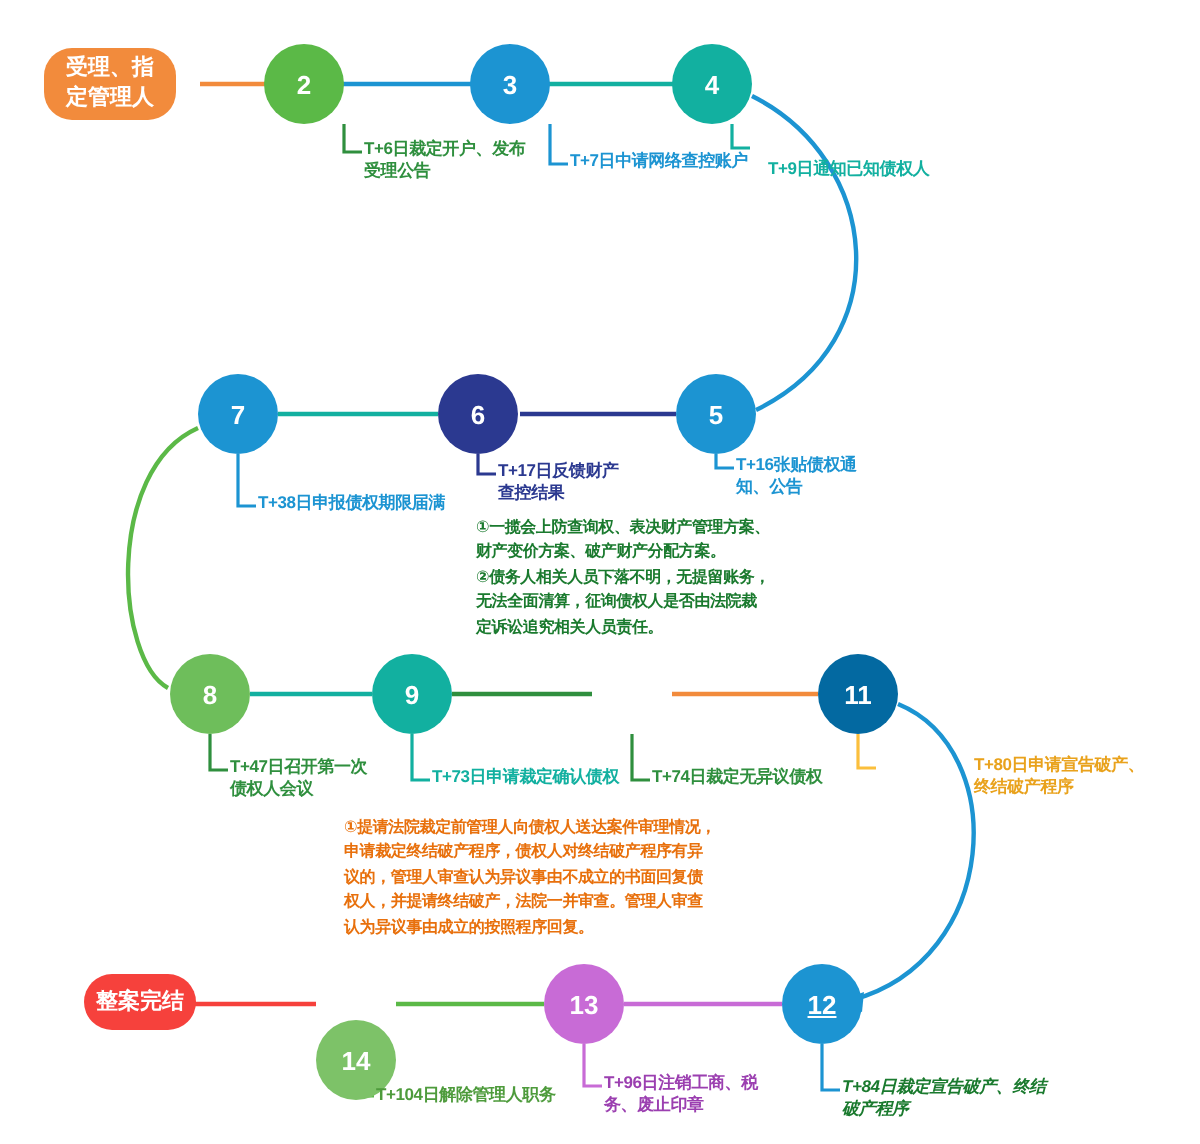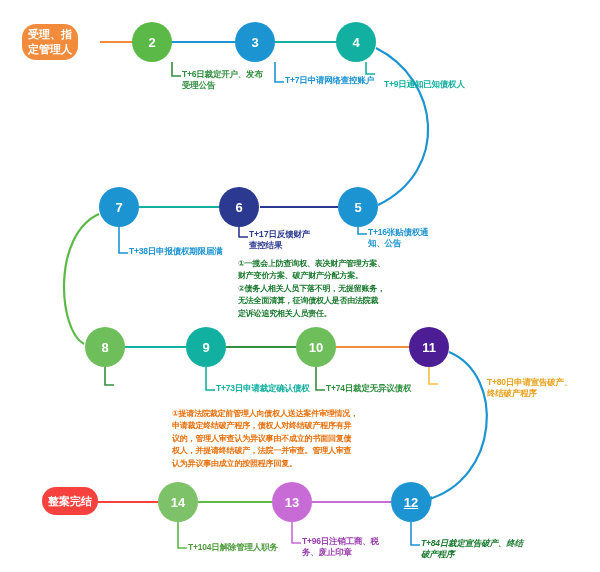--- a/index.html
+++ b/index.html
@@ -72,21 +72,21 @@
     <polyline points="119,227 119,253 128,253" fill="none" stroke="#1C94D2" stroke-width="1.6"></polyline>
     <polyline points="105,367 105,385 114,385" fill="none" stroke="#2F8F3E" stroke-width="1.6"></polyline>
     <polyline points="206,367 206,390 215,390" fill="none" stroke="#12B0A0" stroke-width="1.6"></polyline>
     <polyline points="316,367 316,390 325,390" fill="none" stroke="#2F8F3E" stroke-width="1.6"></polyline>
     <polyline points="429,367 429,384 438,384" fill="none" stroke="#FBBF3C" stroke-width="1.6"></polyline>
     <polyline points="411,522 411,545 420,545" fill="none" stroke="#1C94D2" stroke-width="1.6"></polyline>
     <polyline points="292,522 292,543 301,543" fill="none" stroke="#C86BD6" stroke-width="1.6"></polyline>
     <polyline points="178,522 178,548 187,548" fill="none" stroke="#5BB947" stroke-width="1.6"></polyline>
   </svg>
 
-  <div class="pill" style="left:22px;top:24px;width:56px;height:36px;background:#F28B3C;">
+  <div class="pill" style="left:22px;top:24px;width:66px;height:36px;background:#F28B3C;">
     <span>受理、指定管理人</span>
   </div>
 
   <div class="node" style="left:132px;top:22px;width:40px;height:40px;background:#5BB947;">
     <span>2</span>
   </div>
   <div class="node" style="left:235px;top:22px;width:40px;height:40px;background:#1C94D2;">
     <span>3</span>
   </div>
   <div class="node" style="left:336px;top:22px;width:40px;height:40px;background:#12B0A0;">
@@ -102,49 +102,47 @@
   <div class="node" style="left:99px;top:187px;width:40px;height:40px;background:#1C94D2;">
     <span>7</span>
   </div>
 
   <div class="node" style="left:85px;top:327px;width:40px;height:40px;background:#6EBE5B;">
     <span>8</span>
   </div>
   <div class="node" style="left:186px;top:327px;width:40px;height:40px;background:#12B0A0;">
     <span>9</span>
   </div>
-  <div class="node" style="left:296px;top:327px;width:40px;height:40px;background:#6EBE5B;">
-    <span>10</span>
-  </div>
-  <div class="node" style="left:409px;top:327px;width:40px;height:40px;background:#4c1d95;">
+  <div class="node" style="left:409px;top:327px;width:40px;height:40px;background:#0369a1;">
     <span>11</span>
   </div>
 
   <div class="node" style="left:391px;top:482px;width:40px;height:40px;background:#1C94D2;text-decoration:underline;">
     <span>12</span>
   </div>
   <div class="node" style="left:272px;top:482px;width:40px;height:40px;background:#C86BD6;">
     <span>13</span>
   </div>
-  <div class="node" style="left:158px;top:482px;width:40px;height:40px;background:#7DC268;">
+  <div class="node" style="left:158px;top:510px;width:40px;height:40px;background:#7DC268;">
     <span>14</span>
   </div>
 
   <div class="pill" style="left:42px;top:487px;width:56px;height:28px;background:#F6413C;">
     <span>整案完结</span>
   </div>
 
   <div class="stepcap" style="left:182px;top:69px;width:84px;color:#2F8F3E;">T+6日裁定开户、发布受理公告</div>
   <div class="stepcap" style="left:285px;top:75px;width:96px;color:#1C94D2;">T+7日中请网络查控账户</div>
   <div class="stepcap" style="left:384px;top:67px;width:110px;color:#12B0A0;margin-top:12px;">T+9日通知已知债权人</div>
 
   <div class="stepcap" style="left:368px;top:227px;width:76px;color:#1C94D2;">T+16张贴债权通知、公告</div>
-  <div class="stepcap" style="left:249px;top:230px;width:66px;color:#2B3990;font-family:Liberation Mono, monospace;">T+17日反馈财产查控结果</div>
+  <div class="stepcap" style="left:249px;top:230px;width:66px;color:#2B3990;">T+17日反馈财产查控结果</div>
   <div class="stepcap" style="left:129px;top:246px;width:110px;color:#1C94D2;">T+38日申报债权期限届满</div>
 
+  <div class="stepcap" style="left:115px;top:378px;width:72px;color:#2F8F3E;">T+47日召开第一次债权人会议</div>
   <div class="stepcap" style="left:216px;top:383px;width:110px;color:#12B0A0;">T+73日申请裁定确认债权</div>
   <div class="stepcap" style="left:326px;top:383px;width:100px;color:#2F8F3E;">T+74日裁定无异议债权</div>
   <div class="stepcap" style="left:439px;top:377px;width:90px;color:#E9A21C;margin-left:48px;">T+80日申请宣告破产、终结破产程序</div>
 
   <div class="stepcap" style="left:421px;top:538px;width:106px;color:#1A7A2E;font-style:italic;">T+84日裁定宣告破产、终结破产程序</div>
   <div class="stepcap" style="left:302px;top:536px;width:84px;color:#9B3FB0;">T+96日注销工商、税务、废止印章</div>
   <div class="stepcap" style="left:188px;top:542px;width:116px;color:#4E9B3C;">T+104日解除管理人职务</div>
 
 
   <div class="note" style="left:172px;top:408px;width:186px;color:#E8700C;">①提请法院裁定前管理人向债权人送达案件审理情况，申请裁定终结破产程序，债权人对终结破产程序有异议的，管理人审查认为异议事由不成立的书面回复债权人，并提请终结破产，法院一并审查。管理人审查认为异议事由成立的按照程序回复。</div>

